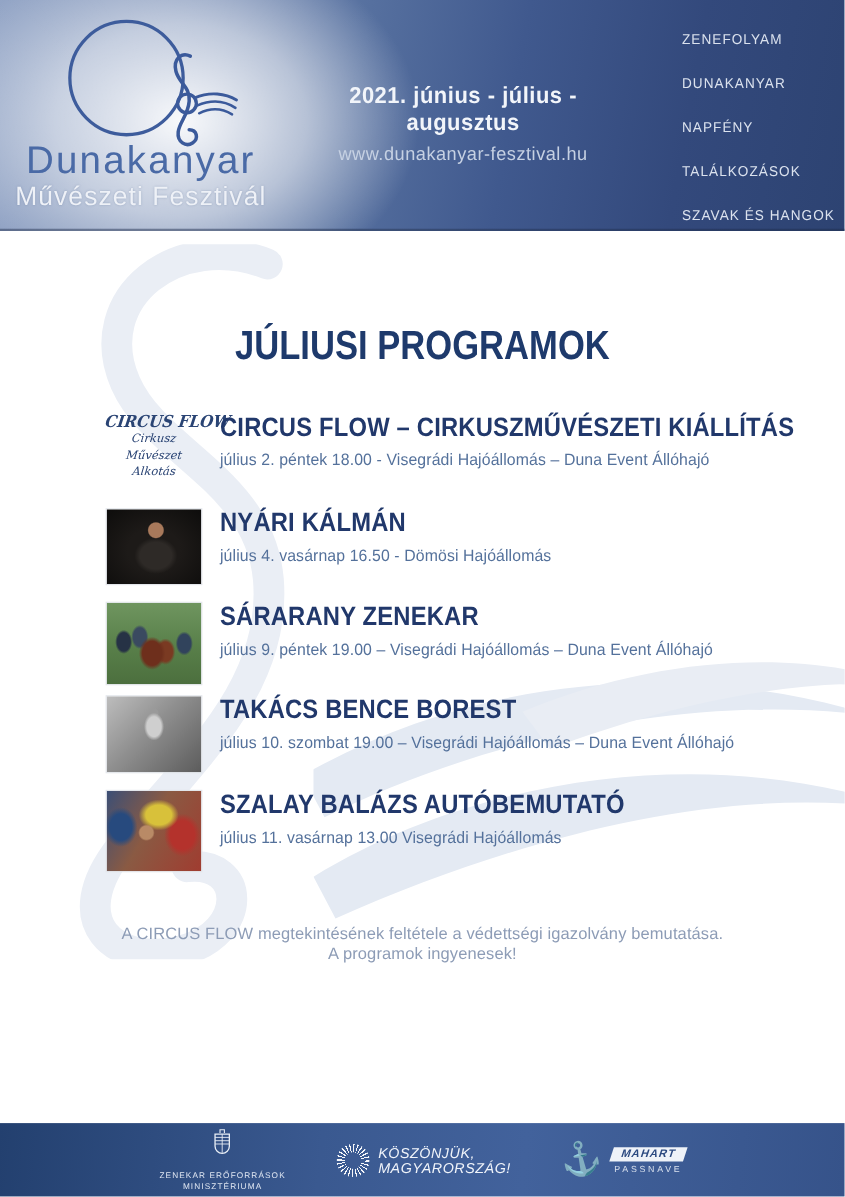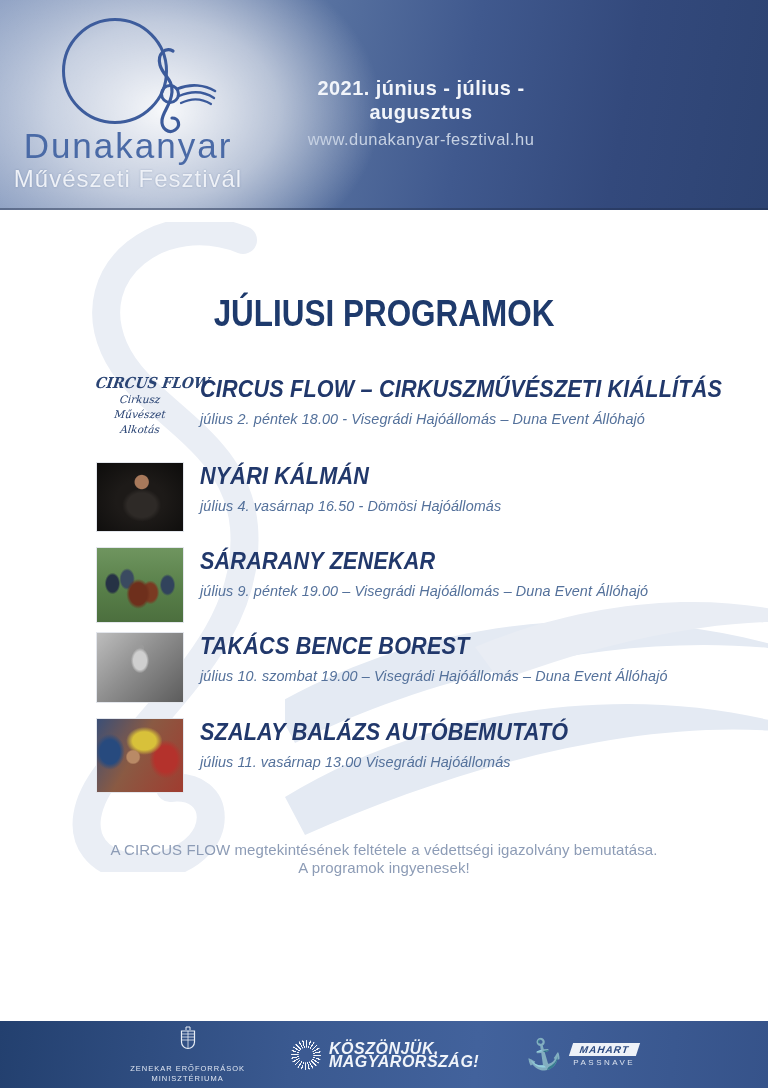--- a/index.html
+++ b/index.html
@@ -99,21 +99,21 @@
   .circus-logo-title {
     font-family:"DejaVu Serif", serif; font-style:italic; font-weight:bold;
     font-size:15px; white-space:nowrap; transform:skewX(-8deg) scaleX(.92); transform-origin:center;
   }
   .circus-logo-word {
     font-family:"DejaVu Serif", serif; font-style:italic;
     font-size:10.5px; line-height:15px; transform:skewX(-6deg); transform-origin:center;
   }
   .circus-logo-word:first-of-type { margin-top:4px; }
 
-  .prog-text { position:absolute; left:104px; top:0; width:536px;font-style:italic; }
+  .prog-text { position:absolute; left:104px; top:0; width:536px; }
   .prog-title {
     font-size:24px; font-weight:bold; color:#21386b; white-space:nowrap;
     transform:scaleX(.9); transform-origin:left; letter-spacing:.2px;
   }
   .prog-details {
     margin-top:7px; font-size:15px; color:#54719b; white-space:nowrap;
     transform:scaleX(.96); transform-origin:left; letter-spacing:.1px;
   }
   .row-1 .prog-text { top:3px; }
 
@@ -131,21 +131,21 @@
   }
   .sponsor { display:flex; align-items:center; gap:8px; }
   .sponsor-col { display:flex; flex-direction:column; align-items:center; }
   .ministry-lines { font-size:7.5px; letter-spacing:1px; text-align:center; line-height:10px; margin-top:3px; color:#dfe6f2; }
   .sunburst {
     width:30px; height:30px; border-radius:50%;
     background:
       radial-gradient(circle, #3c5a92 0 34%, rgba(0,0,0,0) 36%),
       repeating-conic-gradient(rgba(255,255,255,.95) 0deg 5deg, rgba(255,255,255,0) 5deg 15deg);
   }
-  .koszonjuk-text { font-size:16px; font-weight:bold; font-style:italic; line-height:13px; letter-spacing:.5px; color:#f0f4fa; }
+  .koszonjuk-text { font-size:13px; font-weight:normal; font-style:italic; line-height:13px; letter-spacing:.5px; color:#f0f4fa; }
   .anchor-icon { font-size:30px; line-height:30px; color:#edf1f8; transform:rotate(-12deg); }
   .mahart-badge {
     background:#eef2f8; color:#2c4a80; font-weight:bold; font-size:10px;
     padding:1px 9px; transform:skewX(-18deg); letter-spacing:1px;
   }
   .mahart-sub { font-size:8px; letter-spacing:2.5px; color:#d9e1ee; margin-top:2px; }
 </style>
 </head>
 <body>
 
@@ -162,20 +162,27 @@
       </svg>
     </div>
     <div class="logo-title">Dunakanyar</div>
     <div class="logo-subtitle">Művészeti Fesztivál</div>
 
     <div class="header-center">
       <div class="season">2021. június - július - augusztus</div>
       <a class="website" href="#">www.dunakanyar-fesztival.hu</a>
     </div>
 
+    <ul class="header-menu">
+      <li>ZENEFOLYAM</li>
+      <li>DUNAKANYAR</li>
+      <li>NAPFÉNY</li>
+      <li>TALÁLKOZÁSOK</li>
+      <li>SZAVAK ÉS HANGOK</li>
+    </ul>
   </div>
 
   <svg class="clef-watermark" width="340" height="650" viewBox="0 0 340 650">
     <path d="M215 18 C135 -14, 52 48, 86 126 C114 190, 208 214, 216 305 C224 405, 142 472, 82 548 C28 616, 76 658, 138 642 C198 626, 196 560, 142 566" fill="none" stroke="#eaeef5" stroke-width="28" stroke-linecap="round"></path>
   </svg>
   <svg class="waves-watermark" width="500" height="280" viewBox="0 0 500 280">
     <path d="M-10 120 C150 28, 340 14, 510 66 C350 44, 160 84, 10 158 Z" fill="#e4eaf3"></path>
     <path d="M0 212 C170 108, 390 96, 540 152 C390 126, 200 170, 20 250 Z" fill="#e4eaf3"></path>
     <path d="M190 62 C320 8, 450 6, 540 38 C440 30, 320 56, 215 96 Z" fill="#e9edf4"></path>
   </svg>

